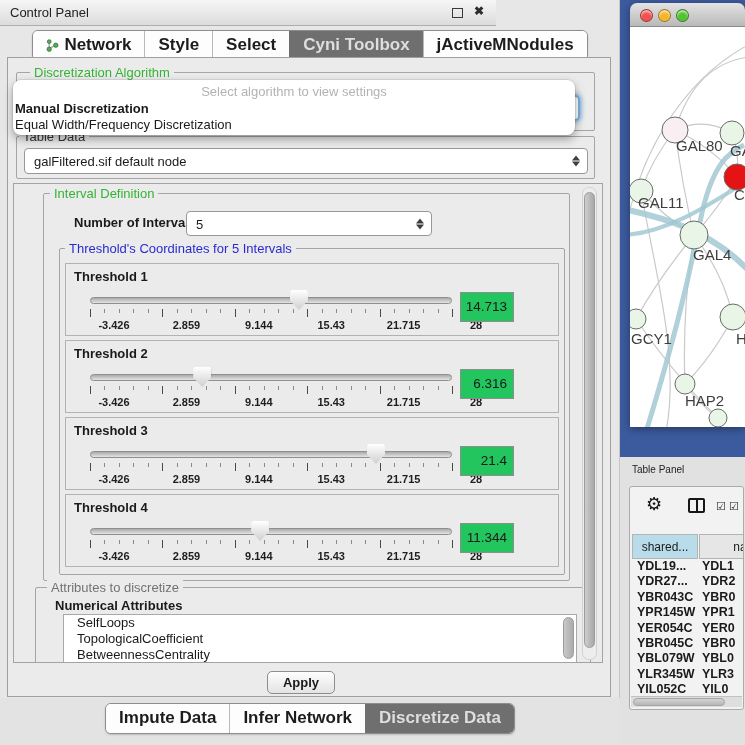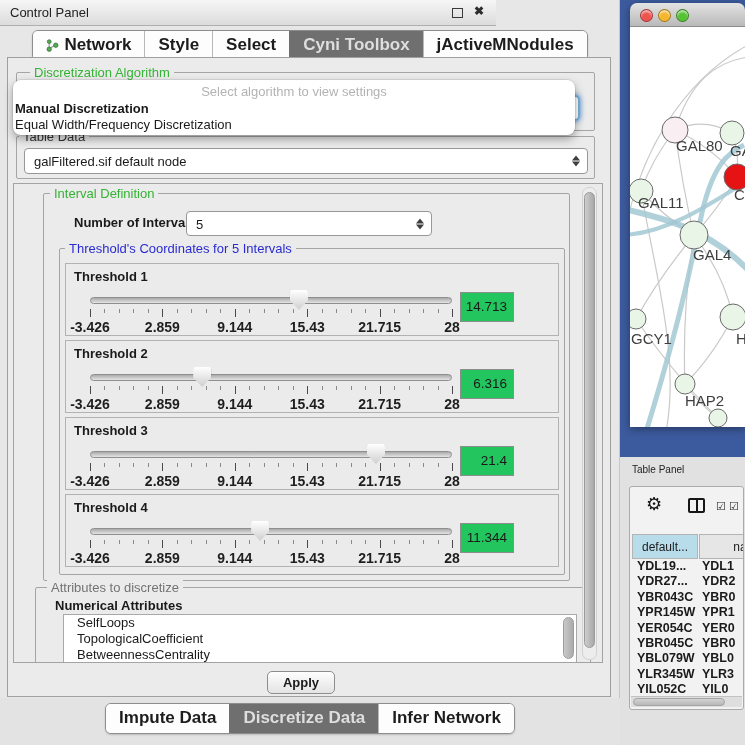--- a/index.html
+++ b/index.html
@@ -77,21 +77,21 @@
     background:linear-gradient(#aaaaaa,#e4e4e4); border:1px solid #8f8f8f; }
   .thumb { position:absolute; top:26px; width:18px; height:20px;
     background:linear-gradient(#ffffff,#cfcfcf);
     clip-path:polygon(8% 0,92% 0,100% 12%,100% 52%,50% 100%,0 52%,0 12%);
     filter:drop-shadow(0 0 1px #777) drop-shadow(0 1px 1px rgba(0,0,0,.35)); }
   .ticks { position:absolute; left:24px; top:45px; width:362px; height:9px; }
   .ticks i { position:absolute; width:1px; background:#4a4a4a; top:0; }
   .ticks i.ma { height:8px; }
   .ticks i.mi { height:4px; opacity:.6; }
   .ticklabels { position:absolute; left:24px; top:55px; width:362px; height:13px; }
-  .ticklabels span { position:absolute; transform:translateX(-50%); font-size:14px; font-weight:700; color:#1e1e1e; white-space:nowrap; }
+  .ticklabels span { position:absolute; transform:translateX(-50%); font-size:11px; font-weight:700; color:#1e1e1e; white-space:nowrap;margin-left:24px; }
   .valuebox { position:absolute; left:394px; top:28px; width:54px; height:30px; background:#22c55e; border:1px solid #8d8d8d;
     font-size:13.5px; text-align:right; line-height:28px; padding-right:6px; }
 
   .grp-attr { left:21px; top:403px; width:556px; height:82px; }
   .t-attr { left:33px; top:396px; }
   .numattr { position:absolute; left:41px; top:414px; font-weight:700; font-size:13px; }
   .listbox { position:absolute; left:49px; top:430px; width:514px; height:60px; background:#fff; border:1px solid #a9a9a9; }
   .attr-item { padding-left:13px; font-size:13px; line-height:16px; color:#1a1a1a; white-space:nowrap; }
   .listscroll { position:absolute; right:2px; top:2px; width:11px; height:42px; border-radius:6px;
     background:linear-gradient(90deg,#c9c9c9,#ababab); border:1px solid #9d9d9d; }
@@ -393,25 +393,25 @@
       </div>
     </div>
 
     <div class="apply">Apply</div>
 
     <div class="tabbar" id="bottomTabs">
         <div class="tabgroup">
           <div class="tab">
             <span>Impute Data</span>
           </div>
+          <div class="tab">
+            <span>Infer Network</span>
+          </div>
           <div class="tab sel" style="background: rgb(111, 111, 111);">
             <span>Discretize Data</span>
-          </div>
-          <div class="tab">
-            <span>Infer Network</span>
           </div>
         </div>
       </div>
   </div>
 
   <div class="right-region">
 
     <div class="desktop" style="background: rgb(60, 91, 158);">
       <div class="macwin">
         <div class="mactitle">
@@ -463,21 +463,21 @@
     </div>
 
     <div class="tp-strip">
       <span class="tp-title">Table Panel</span>
       <div class="tpanel">
         <span class="gear-icon"></span>
         <span class="split-icon"></span>
         <span class="check-icon ck1"></span>
         <span class="check-icon ck2"></span>
         <div class="thead">
-          <span class="hcell hc1" style="background: rgb(185, 220, 234);">default...</span>
+          <span class="hcell hc1" style="background: rgb(185, 220, 234);">shared...</span>
           <span class="hcell hc2">na</span>
         </div>
         <div class="trows" id="tRows">
             <div class="trow">
               <span class="c1">YDL19...</span>
               <span class="c2">YDL1</span>
             </div>
             <div class="trow">
               <span class="c1">YDR27...</span>
               <span class="c2">YDR2</span>

